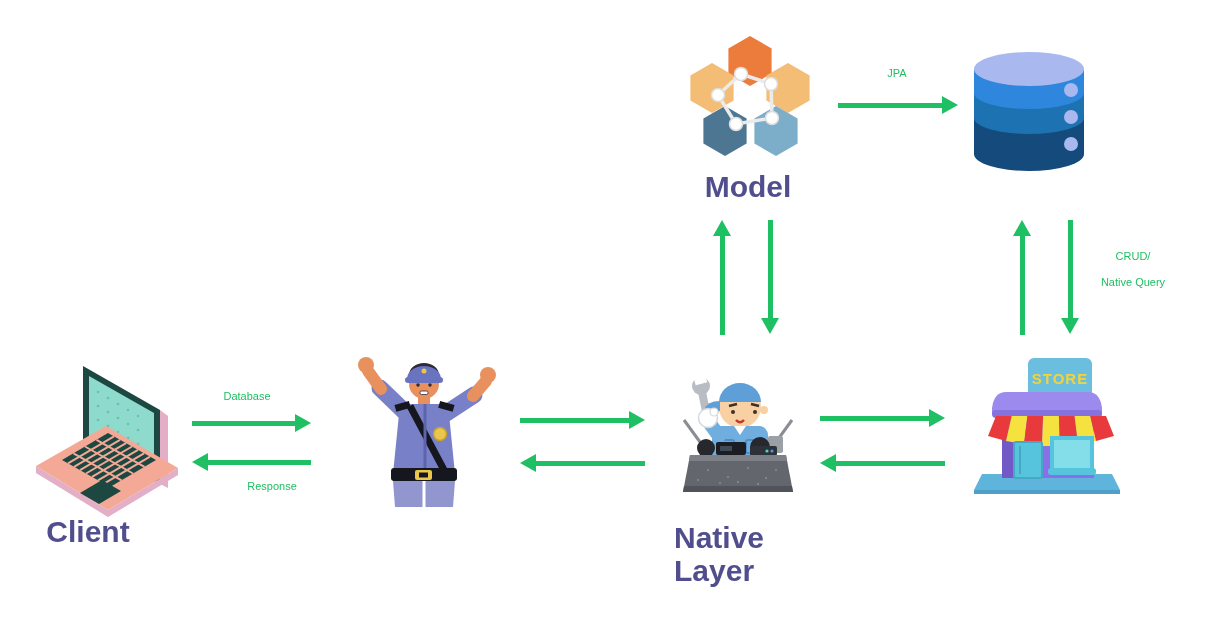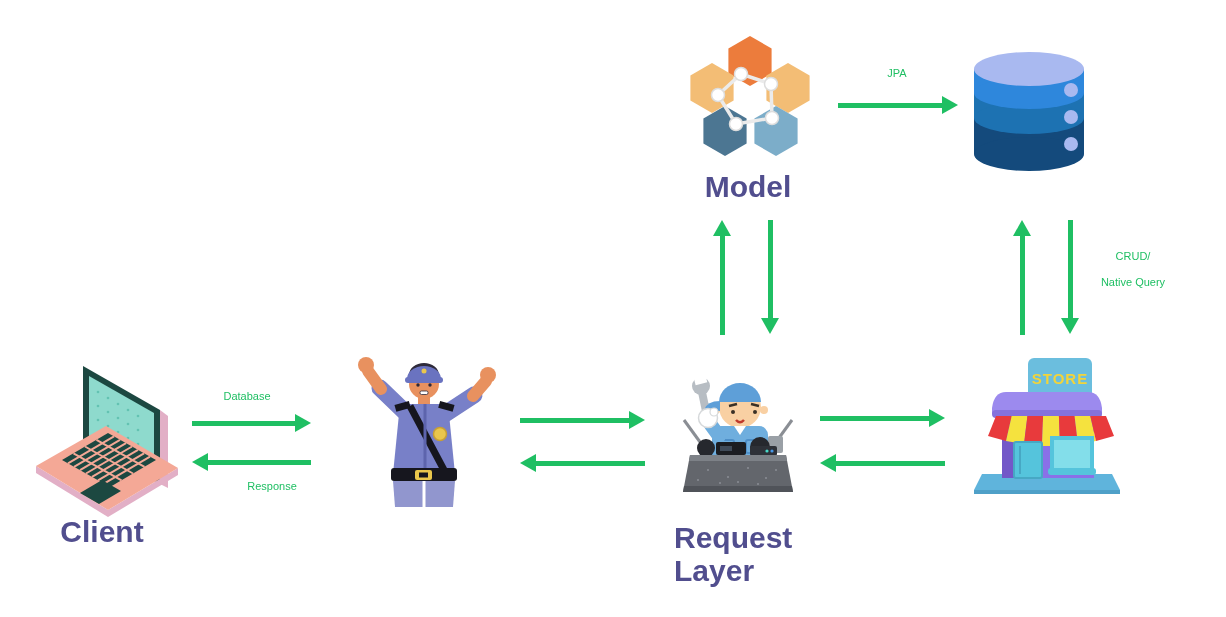--- a/index.html
+++ b/index.html
@@ -120,21 +120,21 @@
       <line x1="86" y1="76.4" x2="40" y2="103.4"></line>
       <line x1="92" y1="79.8" x2="46" y2="106.8"></line>
       <line x1="98" y1="83.1" x2="52" y2="110.1"></line>
       <line x1="104" y1="86.5" x2="58" y2="113.5"></line>
       <line x1="110" y1="89.9" x2="64" y2="116.9"></line>
       <line x1="116" y1="93.3" x2="70" y2="120.3"></line>
       <line x1="122" y1="96.6" x2="76" y2="123.6"></line>
     </g>
     <polygon points="52,133 74,120 93,131 71,144" fill="#1C4841"></polygon>
   </svg>
-  <div class="node-label nowrap" style="left:88px; top:515px;margin-left:14px;">Client</div>
+  <div class="node-label nowrap" style="left:88px; top:515px;">Client</div>
 
   <span class="edge-label" style="left:247px; top:383px;">Database</span>
   <div class="h-line right" style="left:192px; top:421px; width:104px;"></div>
   <div class="h-line left" style="left:207px; top:460px; width:104px;"></div>
   <span class="edge-label" style="left:264px; top:473px;margin-left:8px;">Response</span>
 
   <svg class="icon" style="left:347px; top:352px;" width="155" height="155" viewBox="0 0 155 155">
     <path d="M60,62 L33,36" stroke="#7880C8" stroke-width="17" stroke-linecap="round" fill="none"></path>
     <path d="M34,37 L21,19" stroke="#E8915F" stroke-width="12" stroke-linecap="round" fill="none"></path>
     <circle cx="19" cy="13" r="8" fill="#E8915F"></circle>
@@ -205,21 +205,21 @@
         <circle cx="60" cy="117" r="1"></circle>
         <circle cx="80" cy="108" r="1"></circle>
       <circle cx="98" cy="118" r="1"></circle>
         <circle cx="52" cy="123" r="1"></circle>
         <circle cx="90" cy="124" r="1"></circle>
       <circle cx="30" cy="120" r="1"></circle>
         <circle cx="70" cy="122" r="1"></circle>
         <circle cx="108" cy="110" r="1"></circle>
     </g>
   </svg>
-  <div class="node-label wrap-120" style="left:737px; top:521px;">Request Layer</div>
+  <div class="node-label wrap-120" style="left:737px; top:521px;">Native Layer</div>
 
   <div class="h-line right" style="left:820px; top:416px; width:110px;"></div>
   <div class="h-line left" style="left:835px; top:461px; width:110px;"></div>
 
   <svg class="icon" style="left:968px; top:346px;" width="158" height="150" viewBox="0 0 158 150">
     <rect x="60" y="12" width="64" height="48" rx="6" fill="#6BBEDE"></rect>
     <text x="92" y="38" font-size="15" font-weight="bold" fill="#F2D43A" text-anchor="middle" font-family="Liberation Sans, sans-serif" letter-spacing="1">STORE</text>
     <polygon points="14,128 144,128 152,144 6,144" fill="#5FB4DC"></polygon>
     <rect x="6" y="144" width="146" height="4" fill="#4FA0C8"></rect>
     <rect x="34" y="58" width="92" height="74" fill="#8A70E8"></rect>

